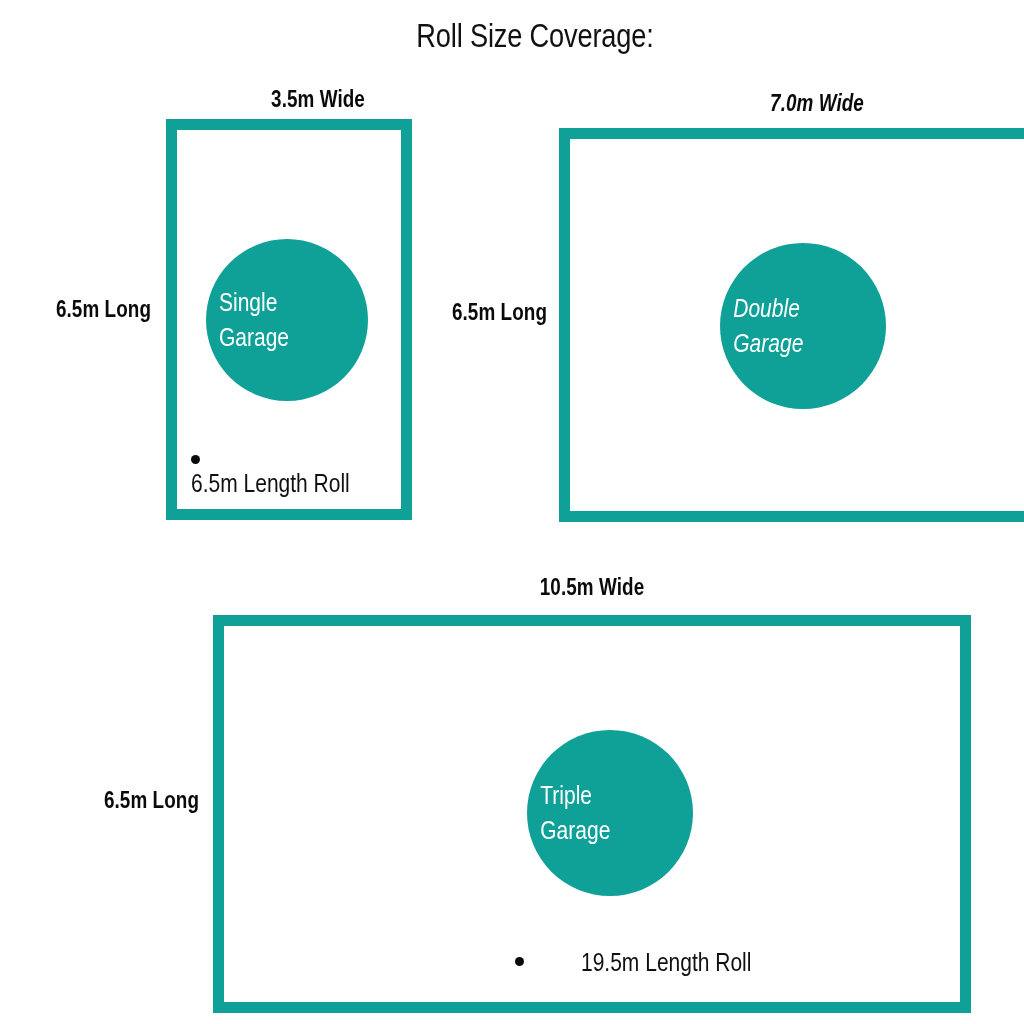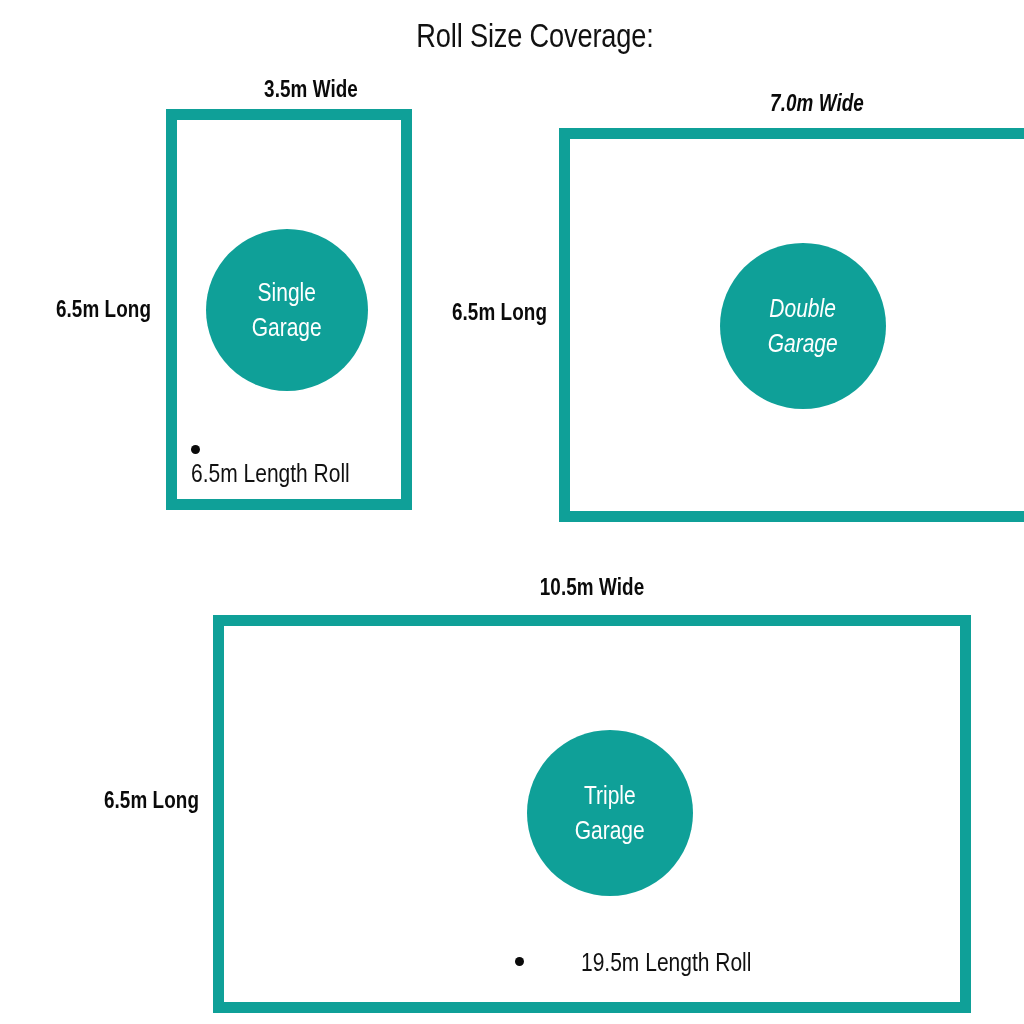--- a/index.html
+++ b/index.html
@@ -76,21 +76,20 @@
     background: #ffffff;
   }
 
   
   .circle {
     position: absolute;
     border-radius: 50%;
     background: #0fa098;
     display: flex;
     flex-direction: column;
-    align-items: center;
     justify-content: center;
     color: #ffffff;
   }
   .circle-line {
     font-family: "Liberation Sans Narrow", "Liberation Sans", sans-serif;
     font-size: 25px;
     font-weight: 400;
     line-height: 1.42;
     color: #ffffff;
     white-space: nowrap;
@@ -124,21 +123,21 @@
     transform-origin: left center;
   }
 </style>
 </head>
 <body>
 
 <div id="stage">
 
   <div id="page-title">Roll Size Coverage:</div>
 
-  <div class="unit" style="left:143px; top:76px; width:290px; height:440px;">
+  <div class="unit" style="left:143px; top:86px; width:290px; height:440px;padding-left:14px;">
 
     <div class="width-label" style="top:0px;">3.5m Wide</div>
 
     <div class="box" style="left:0px; top:33px; width:246px; height:401px;"></div>
 
     <div class="circle" style="left:40px; top:153px; width:162px; height:162px;">
       <span class="circle-line">Single</span>
       <span class="circle-line">Garage</span>
     </div>
 

